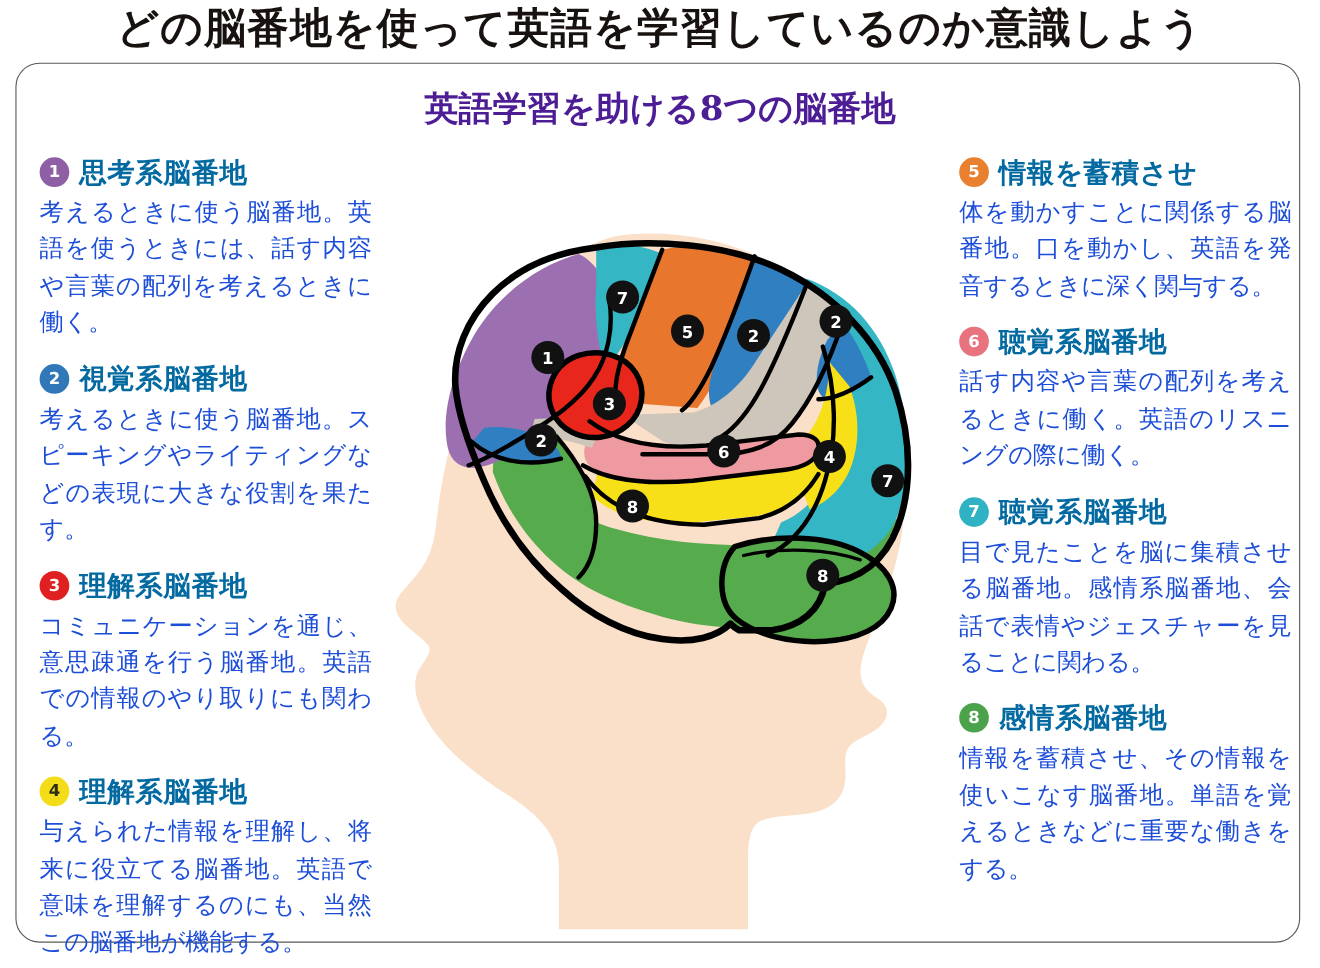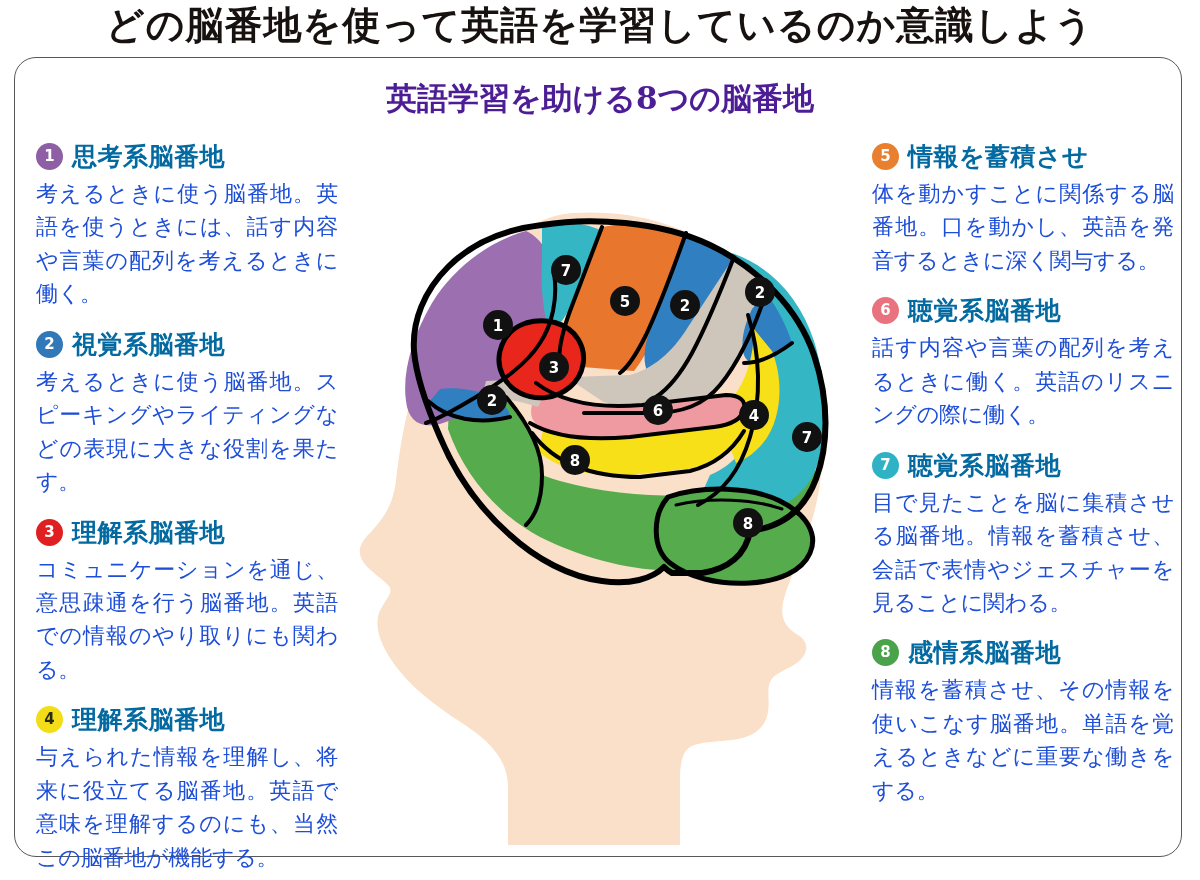--- a/index.html
+++ b/index.html
@@ -155,21 +155,21 @@
         <div class="entry-title">聴覚系脳番地</div>
       </div>
       <div class="entry-body">話す内容や言葉の配列を考えるときに働く。英語のリスニングの際に働く。</div>
     </div>
 
     <div class="entry">
       <div class="entry-head">
         <div class="badge" style="background-color: rgb(47, 179, 196); color: rgb(255, 255, 255);">7</div>
         <div class="entry-title">聴覚系脳番地</div>
       </div>
-      <div class="entry-body">目で見たことを脳に集積させる脳番地。情報を蓄積させ、会話で表情やジェスチャーを見ることに関わる。</div>
+      <div class="entry-body">目で見たことを脳に集積させる脳番地。感情系脳番地、会話で表情やジェスチャーを見ることに関わる。</div>
     </div>
 
     <div class="entry">
       <div class="entry-head">
         <div class="badge" style="background-color: rgb(74, 163, 74); color: rgb(255, 255, 255);">8</div>
         <div class="entry-title">感情系脳番地</div>
       </div>
       <div class="entry-body">情報を蓄積させ、その情報を使いこなす脳番地。単語を覚えるときなどに重要な働きをする。</div>
     </div>
 

